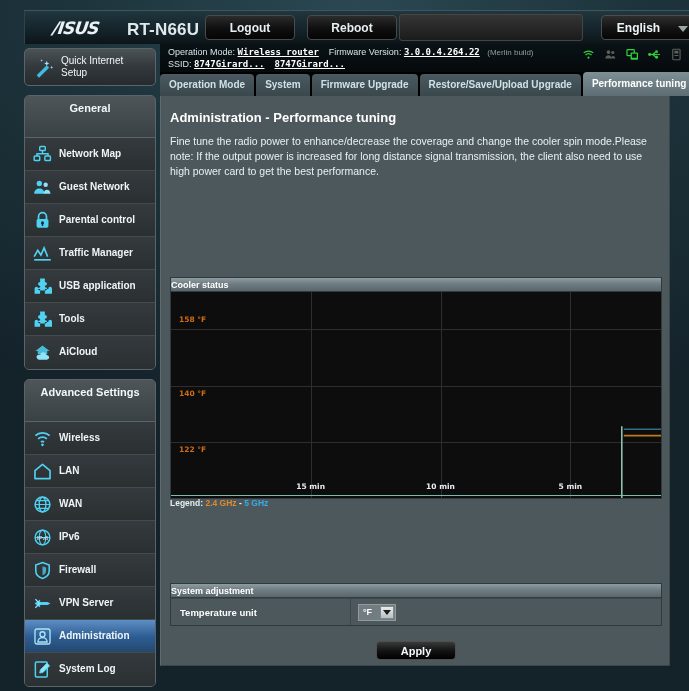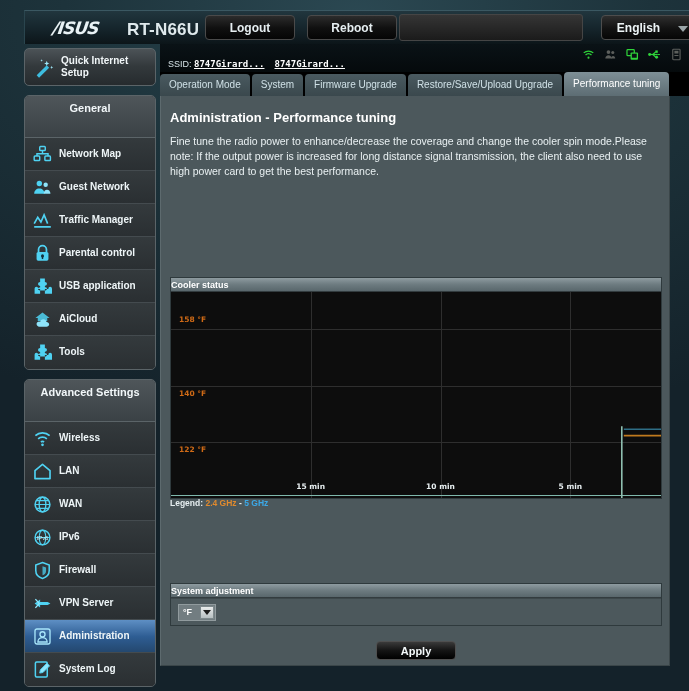--- a/index.html
+++ b/index.html
@@ -105,21 +105,21 @@
   
   .tabs {
     position: absolute; left: 160px; top: 72px;
     width: 529px; height: 24px;
     background: #000000;
     display: flex; align-items: flex-end;
   }
   .tab {
     height: 22px; line-height: 22px;
     padding: 0 9px;
-    font-size: 10px; font-weight: normal;
+    font-size: 10px; font-weight: bold;
     color: #cfe0e6;
     background: linear-gradient(to bottom, #4a5a60 0%, #3a484d 100%);
     border-radius: 4px 4px 0 0;
     margin-right: 2px;
     cursor: pointer;
     white-space: nowrap;
     margin-top: 28px;
   }
   .tab.active {
     color: #ffffff;
@@ -130,21 +130,21 @@
   
   .sidebar { position: absolute; left: 24px; top: 48px; width: 132px; }
   .qis {
     width: 132px; height: 38px;
     background: linear-gradient(to bottom, #4c5357 0%, #33393c 48%, #262b2e 100%);
     border: 1px solid #5b6468; border-radius: 5px;
     position: relative; cursor: pointer;
   }
   .qis-label {
     position: absolute; left: 36px; top: 6px; right: 8px;
-    font-size: 10px; font-weight: bold; color: #f1f6f8; line-height: 12px;
+    font-size: 10px; font-weight: normal; color: #f1f6f8; line-height: 12px;
   }
   .menu-block {
     margin-top: 9px;
     background: #2c3134;
     border: 1px solid #5b6468;
     border-radius: 5px;
     overflow: hidden;
   }
   .menu-head {
     height: 42px; line-height: 24px; text-align: center;
@@ -311,20 +311,29 @@
     <div class="hdr-btn" id="btn-logout">Logout</div>
     <div class="hdr-btn" id="btn-reboot">Reboot</div>
     <div class="hdr-gap"></div>
     <div class="lang-select">
       <div class="lang-label">English</div>
       <div class="lang-arrow"></div>
     </div>
   </div>
 
   <div class="infostrip">
+    <div class="info-line l1">
+      <span class="info-k">Operation Mode:</span>
+      <span class="info-v">Wireless router</span>
+      &nbsp;&nbsp;
+      <span class="info-k">Firmware Version:</span>
+      <span class="info-v">3.0.0.4.264.22</span>
+      &nbsp;
+      <span class="info-note">(Merlin build)</span>
+    </div>
     <div class="info-line l2">
       <span class="info-k">SSID:</span>
       <span class="info-v">8747Girard...</span>
       &nbsp;&nbsp;
       <span class="info-v">8747Girard...</span>
     </div>
     <div class="status-icons">
       <svg class="sico" viewBox="0 0 16 16">
         <path d="M8 13.2a1.3 1.3 0 1 0 0-2.6 1.3 1.3 0 0 0 0 2.6z" fill="#2fd43a"></path>
         <path d="M4.3 8.6a5.6 5.6 0 0 1 7.4 0" stroke="#2fd43a" stroke-width="1.6" fill="none"></path>
@@ -395,56 +404,56 @@
           <circle cx="8" cy="7" r="3.4" fill="#4fd2f2"></circle>
           <circle cx="16" cy="8.5" r="2.8" fill="#8fe4fa"></circle>
           <path d="M1.5 20c0-4 2.9-6.6 6.5-6.6S14.5 16 14.5 20z" fill="#4fd2f2"></path>
           <path d="M13.5 20c0-3.2 1.7-5.2 4.2-5.2S22 16.8 22 20z" fill="#8fe4fa"></path>
         </svg>
         <div class="mi-label">Guest Network</div>
       </div>
 
       <div class="menu-item">
         <svg class="mi-icon" viewBox="0 0 24 24">
-          <path d="M1.5 16L6 8l4 6 4-9 4.5 11" fill="none" stroke="#4fd2f2" stroke-width="2.1"></path>
-          <path d="M1.5 20h21" stroke="#4fd2f2" stroke-width="2.1"></path>
-        </svg>
-        <div class="mi-label">Traffic Manager</div>
-      </div>
-
-      <div class="menu-item">
-        <svg class="mi-icon" viewBox="0 0 24 24">
           <path d="M7 10V7a5 5 0 0 1 10 0v3" fill="none" stroke="#4fd2f2" stroke-width="2.2"></path>
           <rect x="4.5" y="10" width="15" height="11" rx="2" fill="#4fd2f2"></rect>
           <circle cx="12" cy="15" r="1.9" fill="#12303c"></circle>
           <rect x="11.1" y="15" width="1.8" height="4" fill="#12303c"></rect>
         </svg>
         <div class="mi-label">Parental control</div>
       </div>
 
       <div class="menu-item">
         <svg class="mi-icon" viewBox="0 0 24 24">
+          <path d="M1.5 16L6 8l4 6 4-9 4.5 11" fill="none" stroke="#4fd2f2" stroke-width="2.1"></path>
+          <path d="M1.5 20h21" stroke="#4fd2f2" stroke-width="2.1"></path>
+        </svg>
+        <div class="mi-label">Traffic Manager</div>
+      </div>
+
+      <div class="menu-item">
+        <svg class="mi-icon" viewBox="0 0 24 24">
           <path d="M9 2h6v4.2c1.6 0 2.6 1 2.6 2.3S16.6 11 15 11V15h4.4c0-1.7 1-2.7 2.3-2.7s2.3 1.1 2.3 2.7v6H15v-4c1.6 0 2.6-1 2.6-2.3S16.6 13 15 13v4H9v-4c-1.6 0-2.6 1-2.6 2.3S7.4 17 9 17v4H2v-6c0-1.6 1-2.7 2.3-2.7S6.6 13.3 6.6 15H9v-4c-1.6 0-2.6-1-2.6-2.3S7.4 6.2 9 6.2z" fill="#4fd2f2"></path>
         </svg>
         <div class="mi-label">USB application</div>
+      </div>
+
+      <div class="menu-item">
+        <svg class="mi-icon" viewBox="0 0 24 24">
+          <path d="M9 2h6v4.2c1.6 0 2.6 1 2.6 2.3S16.6 11 15 11V15h4.4c0-1.7 1-2.7 2.3-2.7s2.3 1.1 2.3 2.7v6H15v-4c1.6 0 2.6-1 2.6-2.3S16.6 13 15 13v4H9v-4c-1.6 0-2.6 1-2.6 2.3S7.4 17 9 17v4H2v-6c0-1.6 1-2.7 2.3-2.7S6.6 13.3 6.6 15H9v-4c-1.6 0-2.6-1-2.6-2.3S7.4 6.2 9 6.2z" fill="#4fd2f2"></path>
+        </svg>
+        <div class="mi-label">Tools</div>
       </div>
 
       <div class="menu-item">
         <svg class="mi-icon" viewBox="0 0 24 24">
           <path d="M12 3l9 7h-3v4H6v-4H3z" fill="#4fd2f2" opacity="0.85"></path>
           <path d="M8 14.5c-2 0-3.5 1.4-3.5 3.2S6 21 8 21h9c1.9 0 3.4-1.3 3.4-3s-1.5-3-3.4-3c-.3-1.9-1.9-3.2-4-3.2-2 0-3.7 1.4-4 3.2z" fill="#8fe4fa"></path>
         </svg>
         <div class="mi-label">AiCloud</div>
-      </div>
-
-      <div class="menu-item">
-        <svg class="mi-icon" viewBox="0 0 24 24">
-          <path d="M9 2h6v4.2c1.6 0 2.6 1 2.6 2.3S16.6 11 15 11V15h4.4c0-1.7 1-2.7 2.3-2.7s2.3 1.1 2.3 2.7v6H15v-4c1.6 0 2.6-1 2.6-2.3S16.6 13 15 13v4H9v-4c-1.6 0-2.6 1-2.6 2.3S7.4 17 9 17v4H2v-6c0-1.6 1-2.7 2.3-2.7S6.6 13.3 6.6 15H9v-4c-1.6 0-2.6-1-2.6-2.3S7.4 6.2 9 6.2z" fill="#4fd2f2"></path>
-        </svg>
-        <div class="mi-label">Tools</div>
       </div>
     </div>
 
     <div class="menu-block">
       <div class="menu-head">Advanced Settings</div>
 
       <div class="menu-item">
         <svg class="mi-icon" viewBox="0 0 24 24">
           <path d="M3 8.5a13 13 0 0 1 18 0" fill="none" stroke="#4fd2f2" stroke-width="2.2"></path>
           <path d="M6.5 12.5a8.2 8.2 0 0 1 11 0" fill="none" stroke="#4fd2f2" stroke-width="2.2"></path>
@@ -547,20 +556,21 @@
     <div class="legend">
       <span>Legend:</span>
       <span class="lg-24">2.4 GHz</span>
       <span>-</span>
       <span class="lg-5">5 GHz</span>
     </div>
 
     <div class="panel" id="sysadj-panel">
       <div class="panel-head">System adjustment</div>
       <div class="row">
+        <div class="row-label">Temperature unit</div>
         <div class="row-field">
           <div class="sel">
             <span class="sel-val">°F</span>
             <span class="sel-btn">
                 <i></i>
               </span>
           </div>
         </div>
       </div>
     </div>

